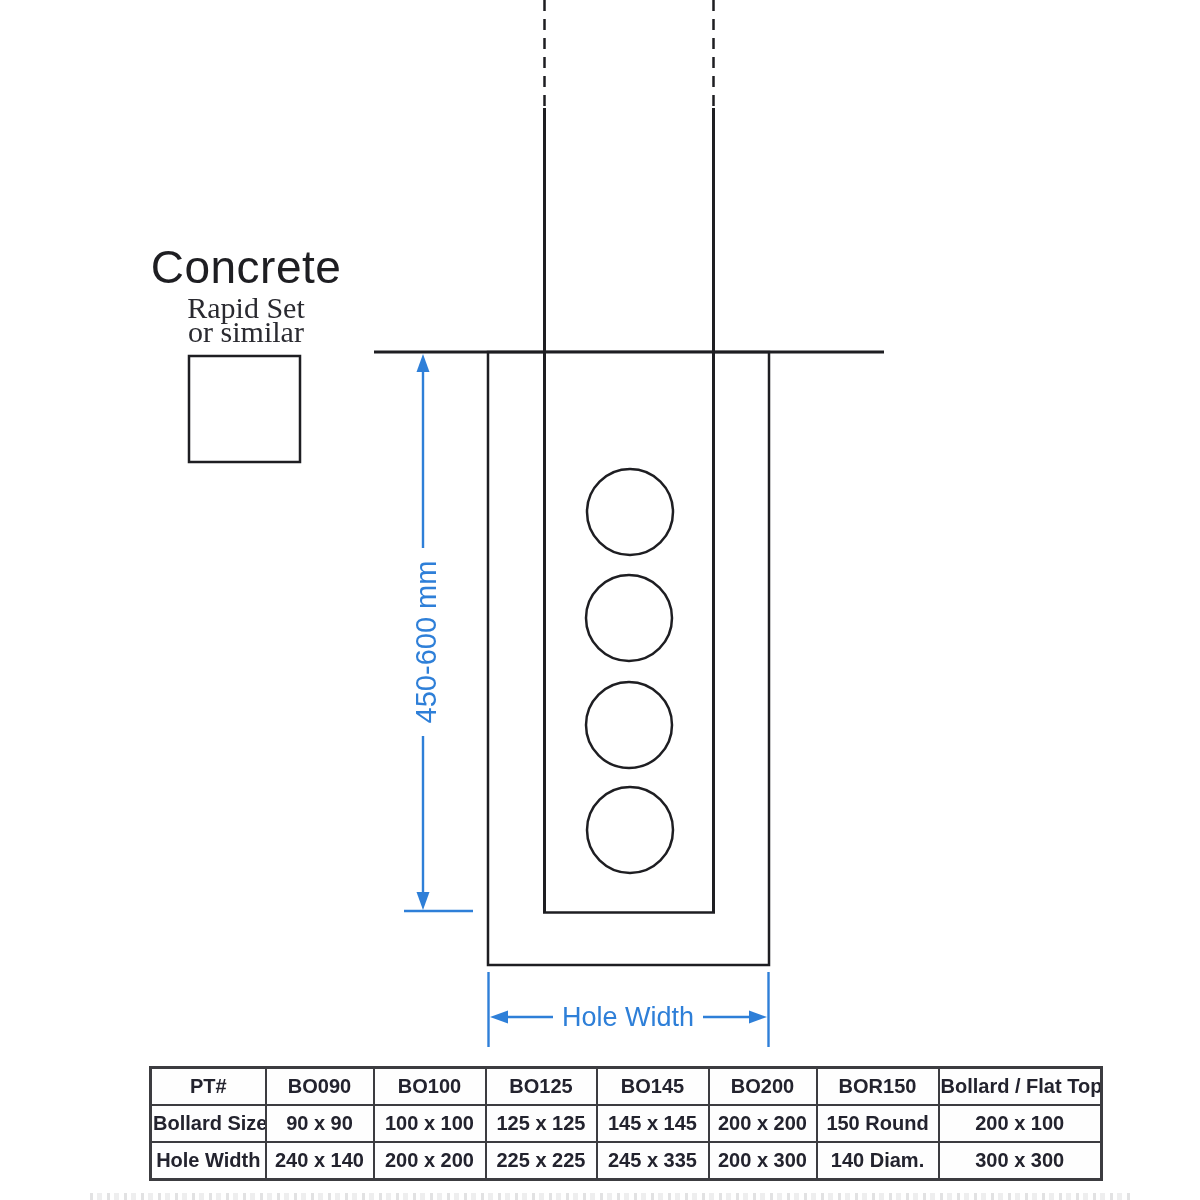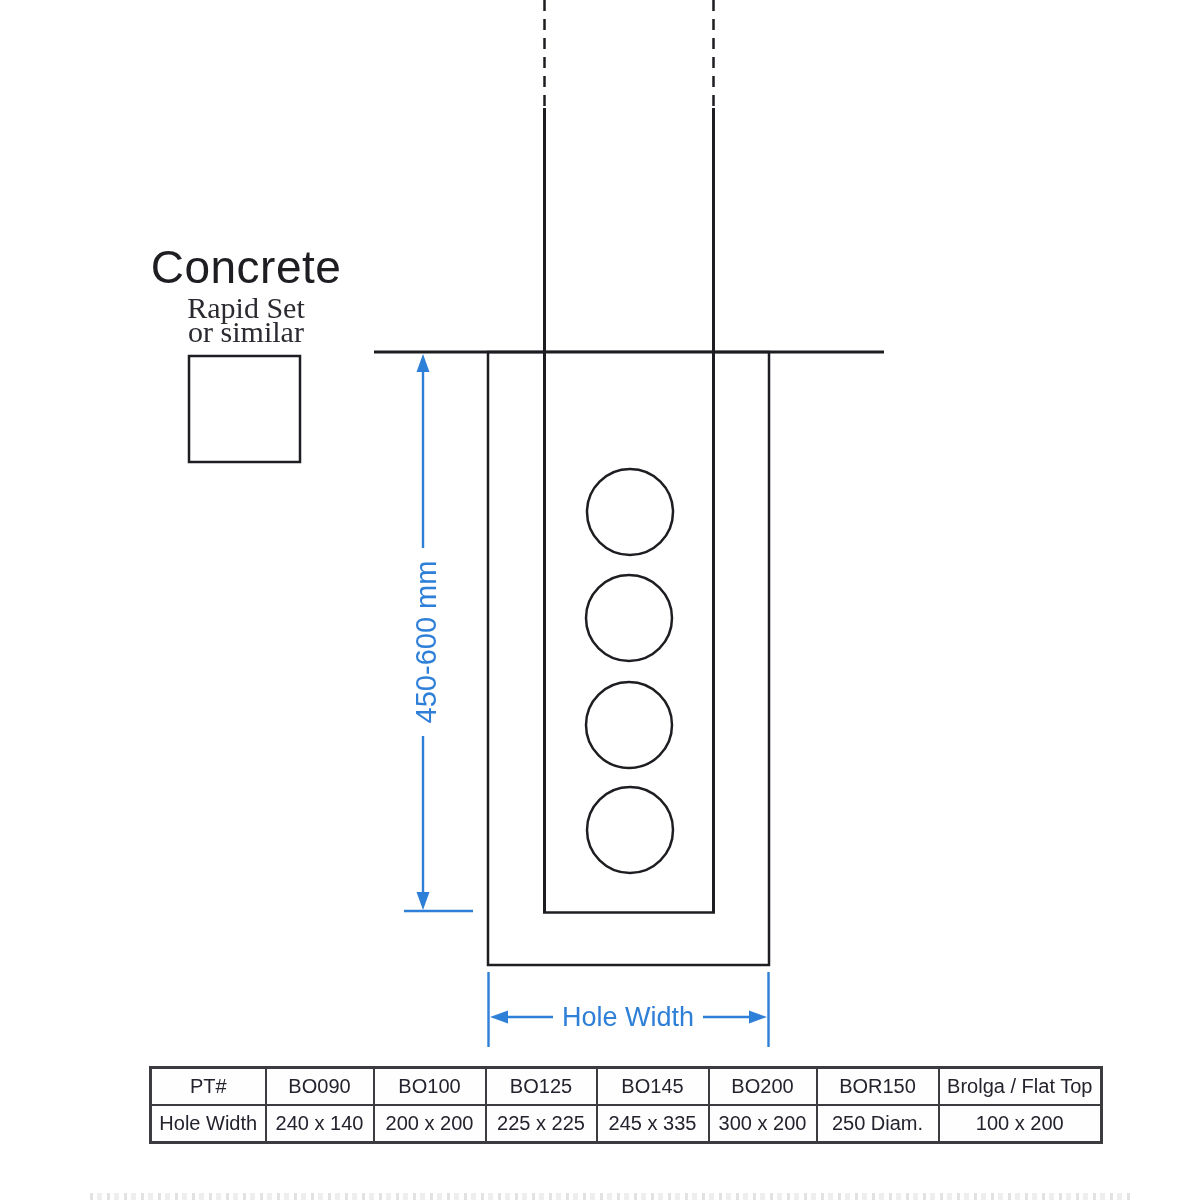--- a/index.html
+++ b/index.html
@@ -48,21 +48,21 @@
     background: #fefefe;
     border: 3px solid #3c3c40;
   }
   table.spec th, table.spec td {
     border: 2px solid #3c3c40;
     height: 35px;
     text-align: center;
     vertical-align: middle;
     font-family: "Liberation Sans", sans-serif;
     font-size: 20px;
-    font-weight: normal;
+    font-weight: bold;
     color: #23232e;
     padding: 0 1px;
     white-space: nowrap;
     overflow: hidden;
   }
 
   
   #footnote-fragment {
     position: absolute;
     left: 90px; top: 1193px;
@@ -149,31 +149,41 @@
       </colgroup>
       <tbody>
         <tr>
           <th>PT#</th>
           <th>BO090</th>
           <th>BO100</th>
           <th>BO125</th>
           <th>BO145</th>
           <th>BO200</th>
           <th>BOR150</th>
-          <th>Brolga / Flat Top</th>
+          <th>Bollard / Flat Top</th>
+        </tr>
+        <tr>
+          <td>Bollard Size</td>
+          <td>90 x 90</td>
+          <td>100 x 100</td>
+          <td>125 x 125</td>
+          <td>145 x 145</td>
+          <td>200 x 200</td>
+          <td>150 Round</td>
+          <td>200 x 100</td>
         </tr>
         <tr>
           <td>Hole Width</td>
           <td>240 x 140</td>
           <td>200 x 200</td>
           <td>225 x 225</td>
           <td>245 x 335</td>
-          <td>300 x 200</td>
-          <td>250 Diam.</td>
-          <td>100 x 200</td>
+          <td>200 x 300</td>
+          <td>140 Diam.</td>
+          <td>300 x 300</td>
         </tr>
       </tbody>
     </table>
   </div>
 
   <div id="footnote-fragment"></div>
 
 </div>
 
 </body></html>

